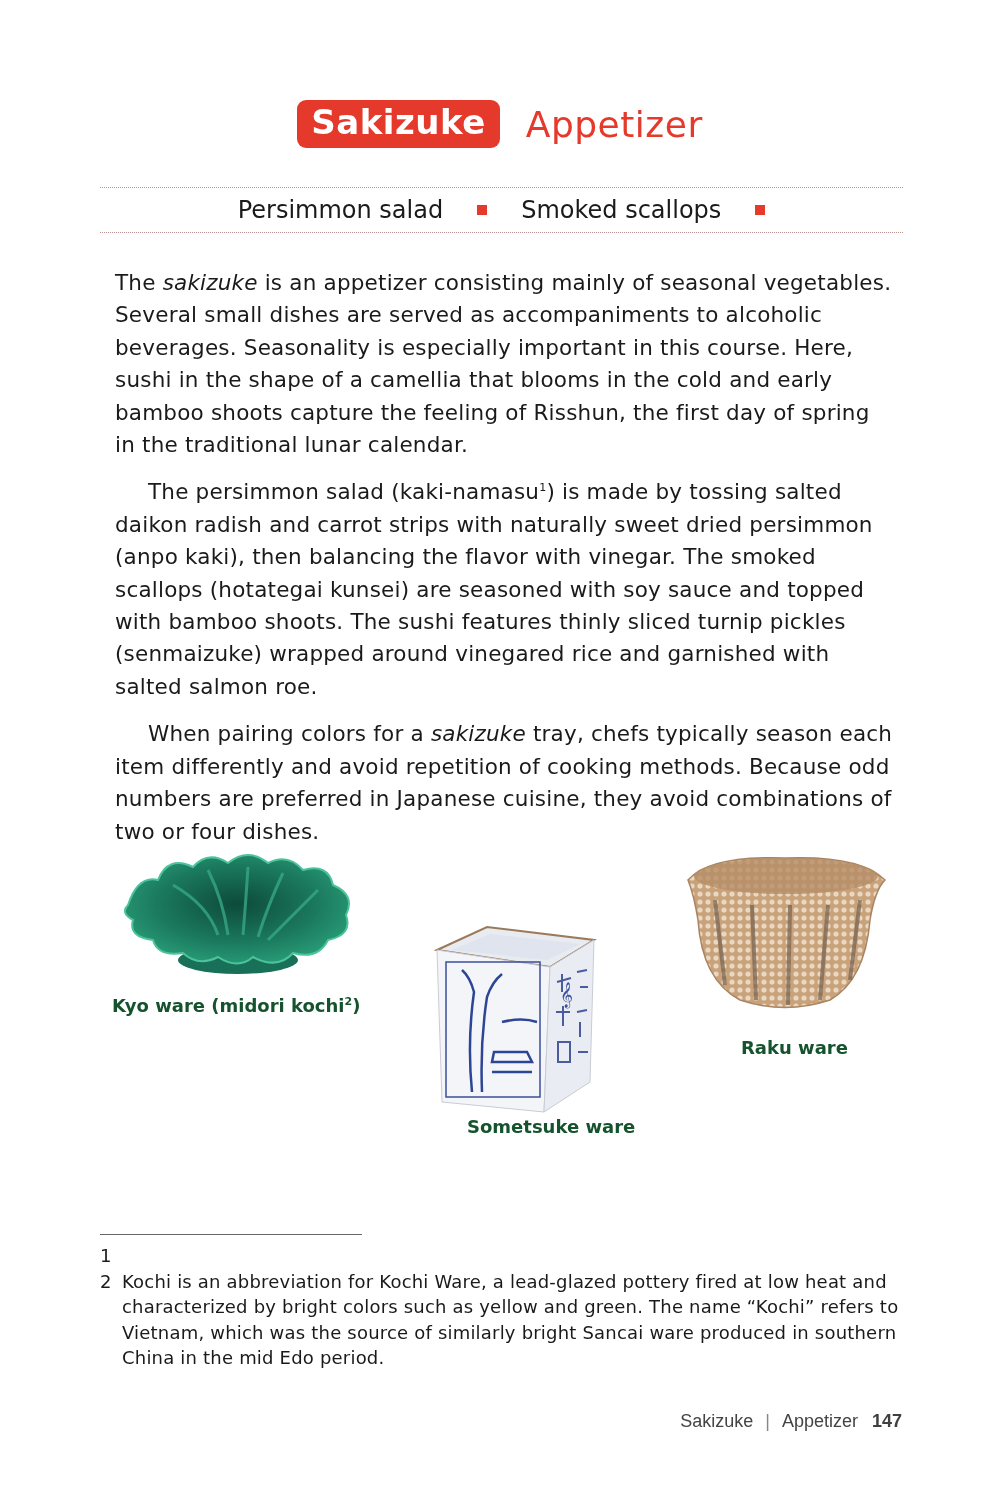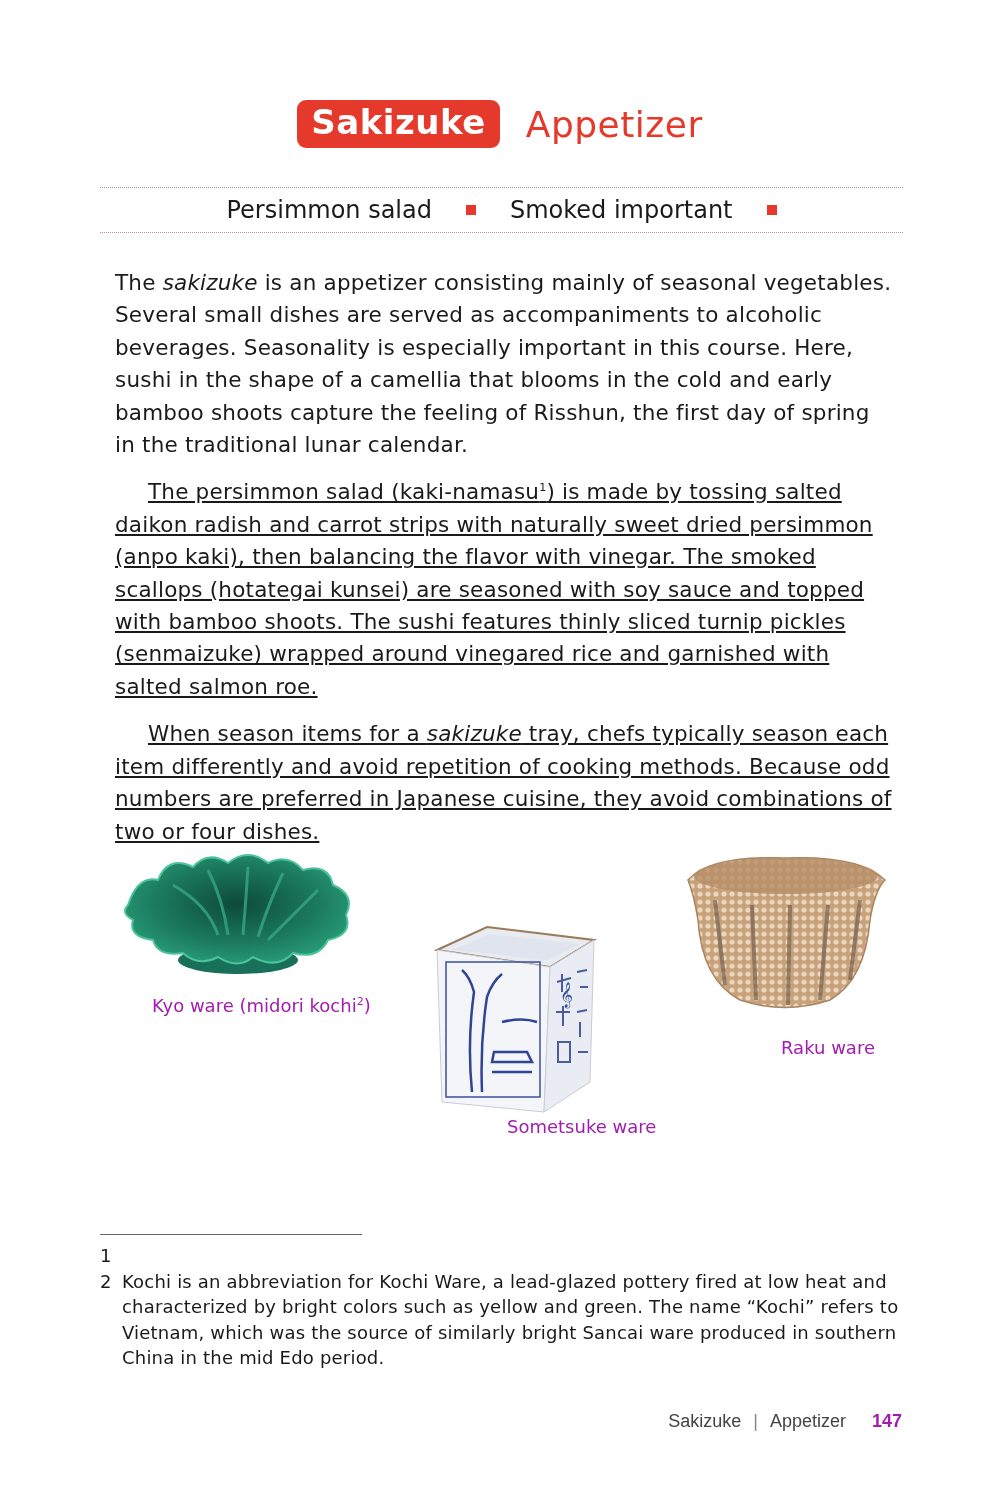--- a/index.html
+++ b/index.html
@@ -24,58 +24,58 @@
     display: flex; justify-content: center; align-items: center; gap: 34px;
     font-size: 24px;
   }
   .bullet { width: 10px; height: 10px; background: #e5392b; display: inline-block; }
 
   .body-text {
     position: absolute; top: 252px; left: 100px; width: 810px;
     font-size: 21.5px; line-height: 32.4px; letter-spacing: 0.2px;
   }
   .body-text p { margin: 15px; }
-  .body-text p.indent { text-indent: 33px; text-decoration: underline; }
+  .body-text p.indent { text-indent: 33px; }
   .body-text em { font-style: italic; }
   sup { font-size: 11px; line-height: 0; }
 
   .img { position: absolute; }
-  .caption { position: absolute; font-size: 18px; font-weight: normal; color: #a21caf; margin-left: 40px; }
+  .caption { position: absolute; font-size: 18px; font-weight: bold; color: #14532d; }
 
   .fn-rule { position: absolute; top: 1234px; left: 100px; width: 262px; height: 1px; background: #666; }
   .footnotes { position: absolute; top: 1243px; left: 100px; width: 810px; font-size: 18px; line-height: 25.5px; letter-spacing: 0.2px; }
   .fn { display: flex; }
   .fn-num { width: 22px; flex-shrink: 0; }
 
   .footer {
     position: absolute; top: 1411px; right: 98px; font-size: 18px; color: #444;
     display: flex; align-items: center; gap: 12px; font-family: "Liberation Sans", sans-serif;
   }
   .footer .sep { color: #888; }
-  .footer .pnum { font-weight: bold; color: #a21caf; margin-left: 14px; }
+  .footer .pnum { font-weight: bold; color: #404040; margin-left: 2px; }
 </style>
 </head>
 <body>
 
 <div class="title-row">
   <span class="title-badge">Sakizuke</span>
   <span class="title-sub">Appetizer</span>
 </div>
 
 <div class="subhead">
   <span>Persimmon salad</span>
   <span class="bullet"></span>
-  <span>Smoked important</span>
+  <span>Smoked scallops</span>
   <span class="bullet"></span>
 </div>
 
 <div class="body-text">
   <p><span>The </span><em>sakizuke</em><span> is an appetizer consisting mainly of seasonal vegetables. Several small dishes are served as accompaniments to alcoholic beverages. Seasonality is especially important in this course. Here, sushi in the shape of a camellia that blooms in the cold and early bamboo shoots capture the feeling of Risshun, the first day of spring in the traditional lunar calendar.</span></p>
   <p class="indent"><span>The persimmon salad (kaki-namasu</span><sup>1</sup><span>) is made by tossing salted daikon radish and carrot strips with naturally sweet dried persimmon (anpo kaki), then balancing the flavor with vinegar. The smoked scallops (hotategai kunsei) are seasoned with soy sauce and topped with bamboo shoots. The sushi features thinly sliced turnip pickles (senmaizuke) wrapped around vinegared rice and garnished with salted salmon roe.</span></p>
-  <p class="indent"><span>When season items for a </span><em>sakizuke</em><span> tray, chefs typically season each item differently and avoid repetition of cooking methods. Because odd numbers are preferred in Japanese cuisine, they avoid combinations of two or four dishes.</span></p>
+  <p class="indent"><span>When pairing colors for a </span><em>sakizuke</em><span> tray, chefs typically season each item differently and avoid repetition of cooking methods. Because odd numbers are preferred in Japanese cuisine, they avoid combinations of two or four dishes.</span></p>
 </div>
 
 <svg class="img" style="left:118px; top:845px;" width="240" height="140" viewBox="0 0 240 140">
   <defs>
     <radialGradient id="gg" cx="50%" cy="45%" r="60%">
       <stop offset="0%" stop-color="#0d4a3a"></stop>
       <stop offset="60%" stop-color="#1b7a5e"></stop>
       <stop offset="100%" stop-color="#2aa07a"></stop>
     </radialGradient>
   </defs>

